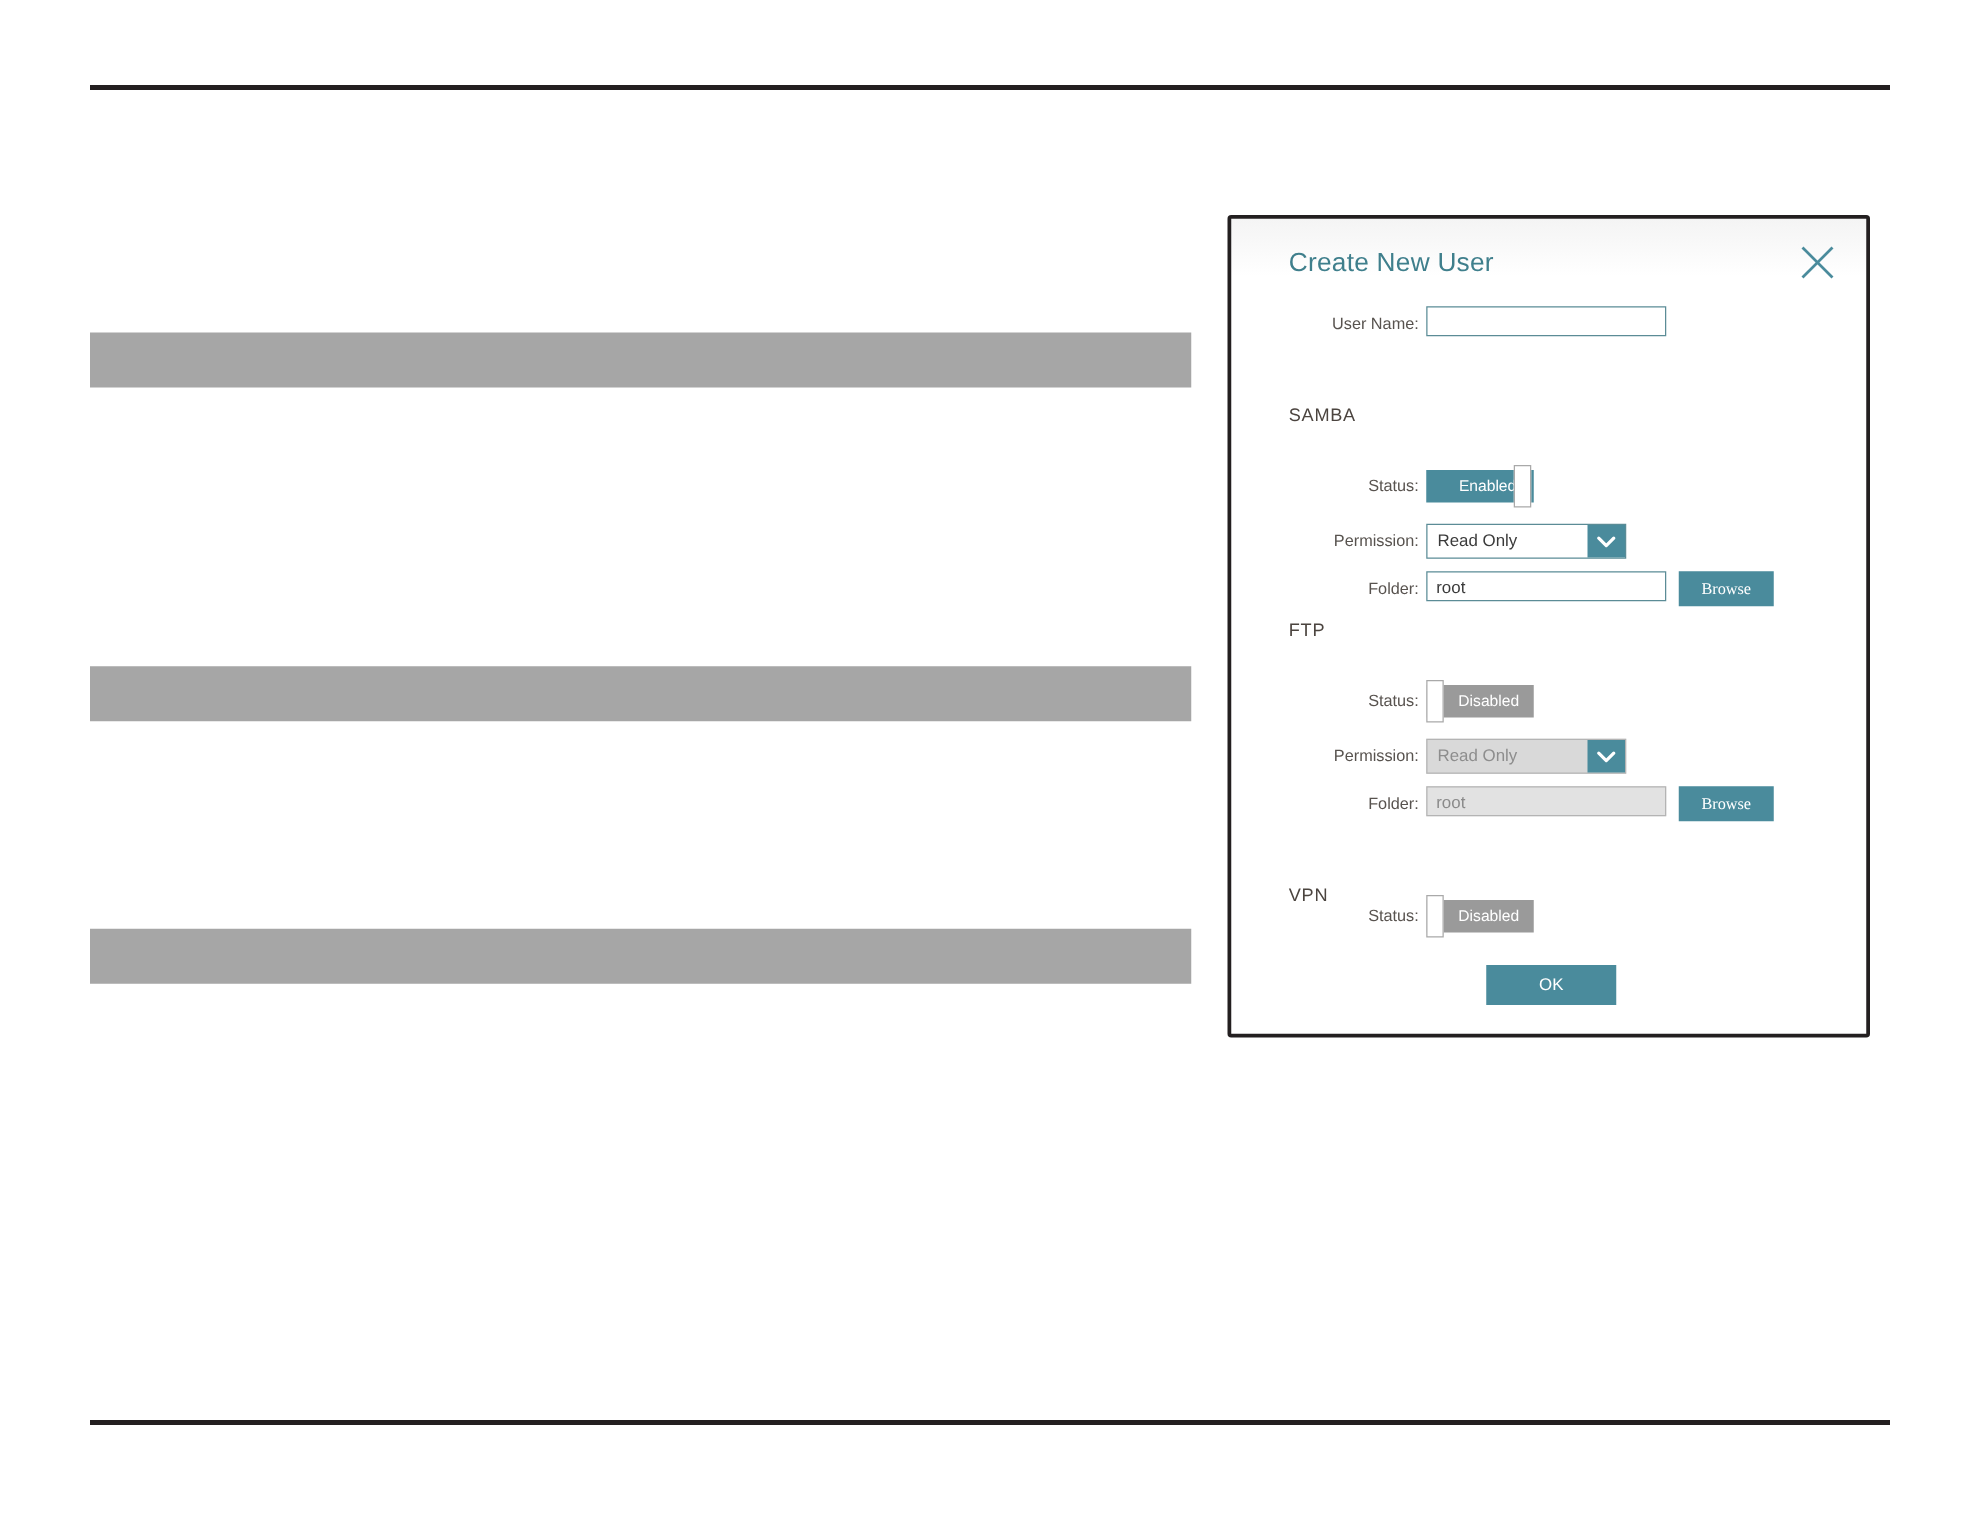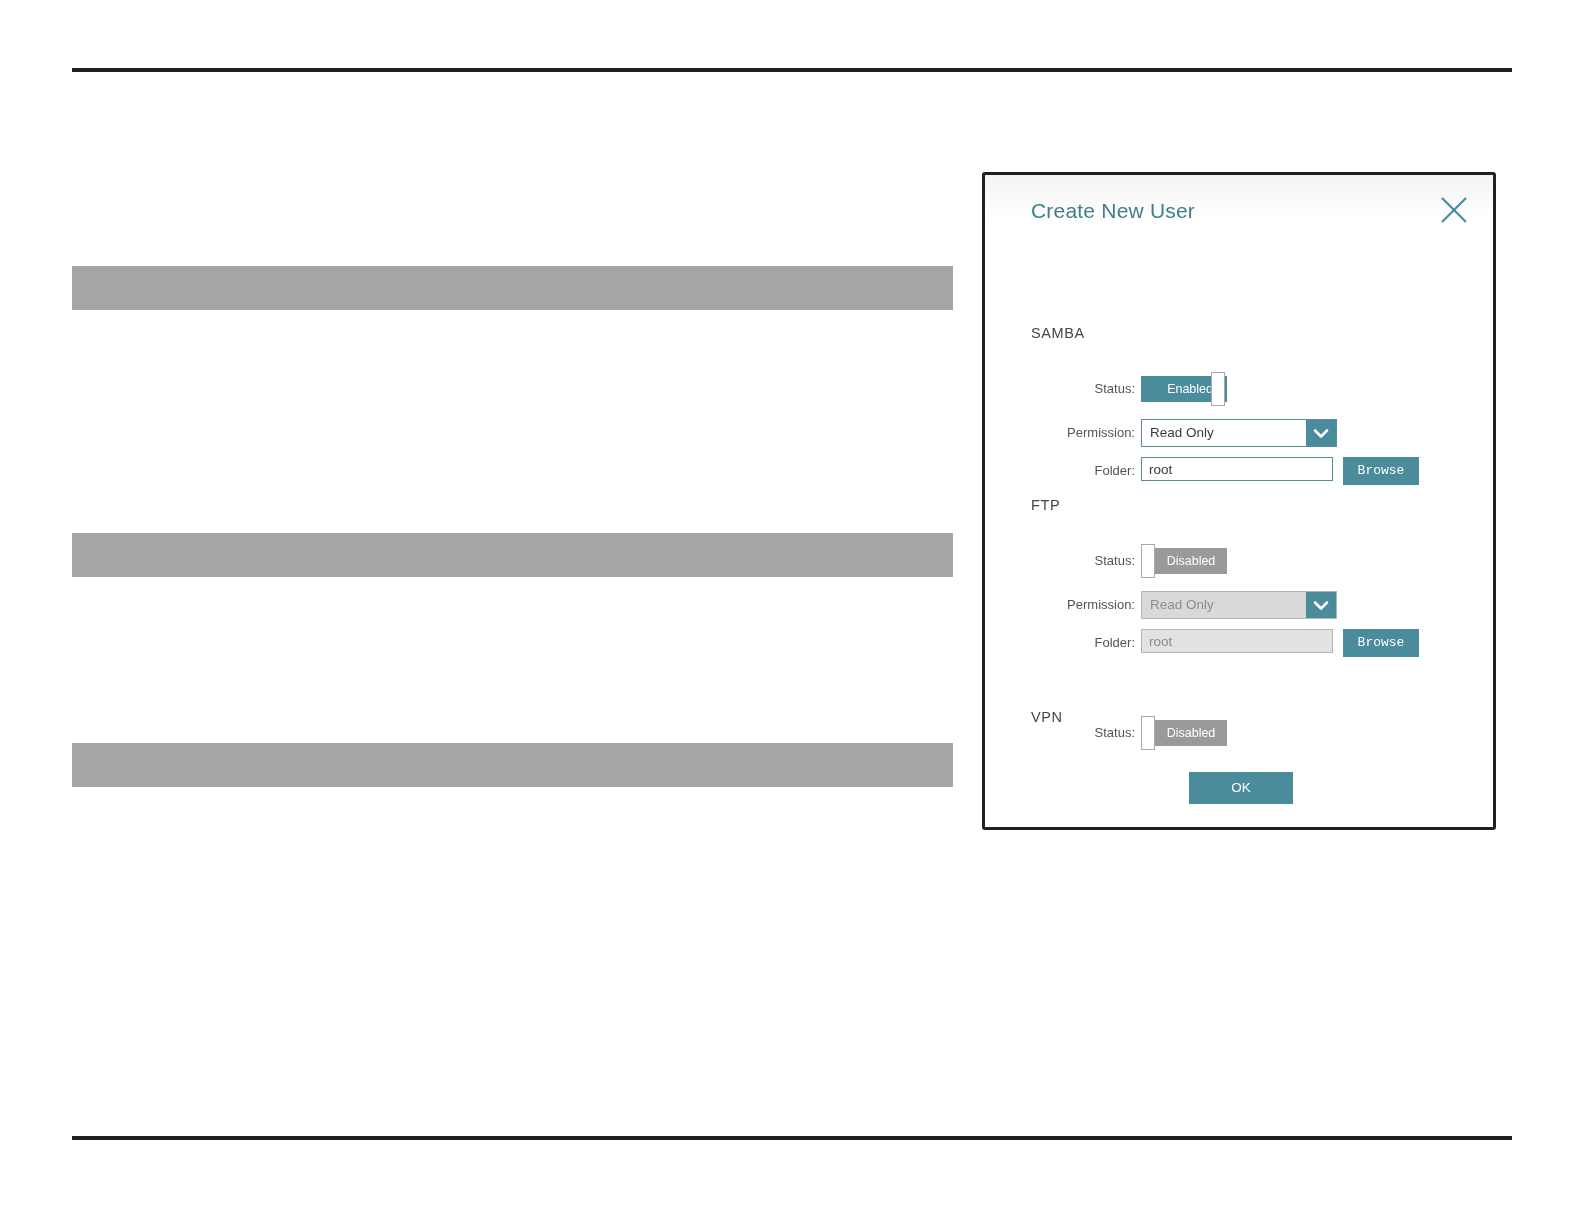--- a/index.html
+++ b/index.html
@@ -128,21 +128,21 @@
     background: #e2e2e2;
     border-color: #b4b4b4;
     color: #8a8a8a;
   }
 
   
   .select-wrap {
     position: absolute;
     left: 156px;
     top: 0;
-    width: 196px;
+    width: 160px;
     height: 28px;
     box-sizing: border-box;
     border: 1px solid #5b8c96;
     background: #ffffff;
     display: flex;
     align-items: stretch;
   }
   .select-wrap.is-disabled {
     background: #d9d9d9;
     border-color: #b4b4b4;
@@ -169,21 +169,21 @@
   
   .browse-button {
     position: absolute;
     left: 358px;
     top: 0;
     width: 76px;
     height: 28px;
     background: #4a8b9c;
     border: none;
     color: #ffffff;
-    font-family: Liberation Mono, monospace;
+    font-family: Liberation Serif, serif;
     font-size: 13px;
     cursor: pointer;
     padding: 0;
     line-height: 28px;
   }
 
   
   .toggle {
     position: absolute;
     left: 156px;
@@ -256,20 +256,24 @@
 
   <div class="dialog-title">Create New User</div>
 
   <div class="close-icon">
     <svg width="34" height="34" viewBox="0 0 34 34">
       <line x1="5" y1="5" x2="29" y2="29" stroke="#4a8b9c" stroke-width="2.2"></line>
       <line x1="29" y1="5" x2="5" y2="29" stroke="#4a8b9c" stroke-width="2.2"></line>
     </svg>
   </div>
 
+  <div class="form-row" style="top:70px">
+    <div class="row-label">User Name:</div>
+    <input class="text-input" type="text" value="" style="">
+  </div>
 
 
   <div class="section-heading sh-samba" style="top:150px">SAMBA</div>
 
   <div class="form-row" style="top:200px">
     <div class="row-label">Status:</div>
     <div class="toggle on">
       <div class="toggle-track"></div>
       <div class="toggle-text">Enabled</div>
       <div class="toggle-knob"></div>

